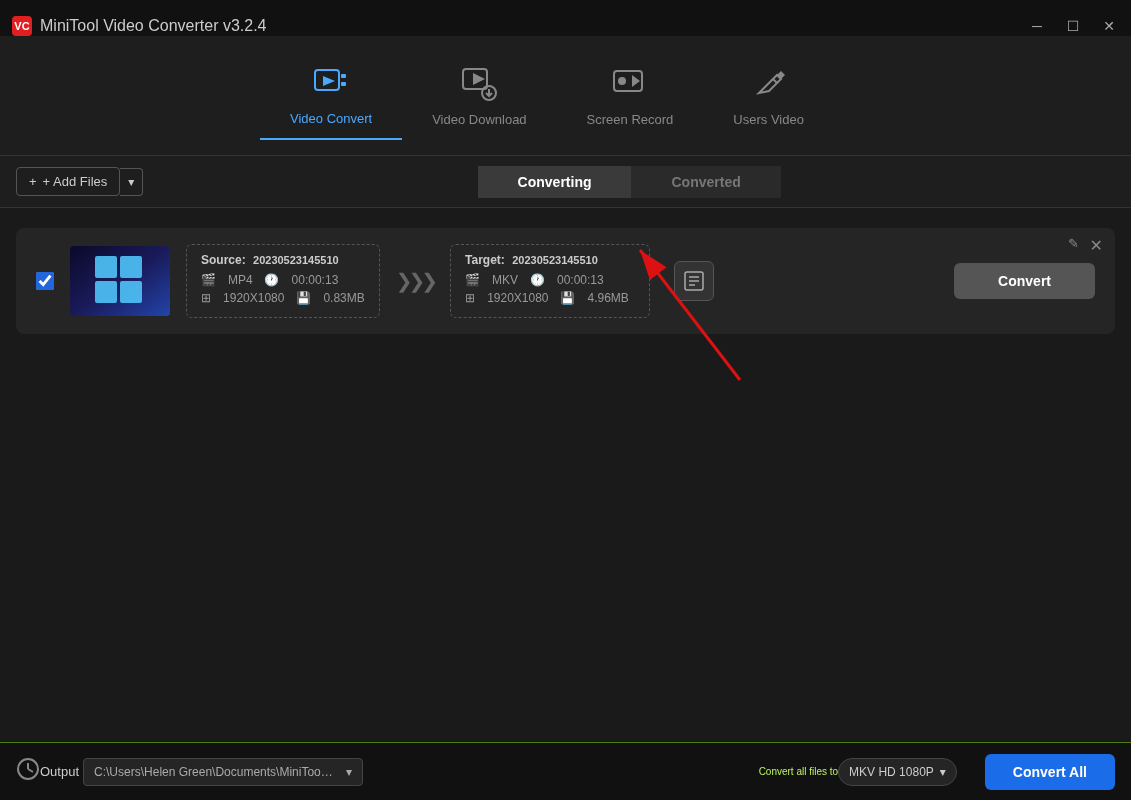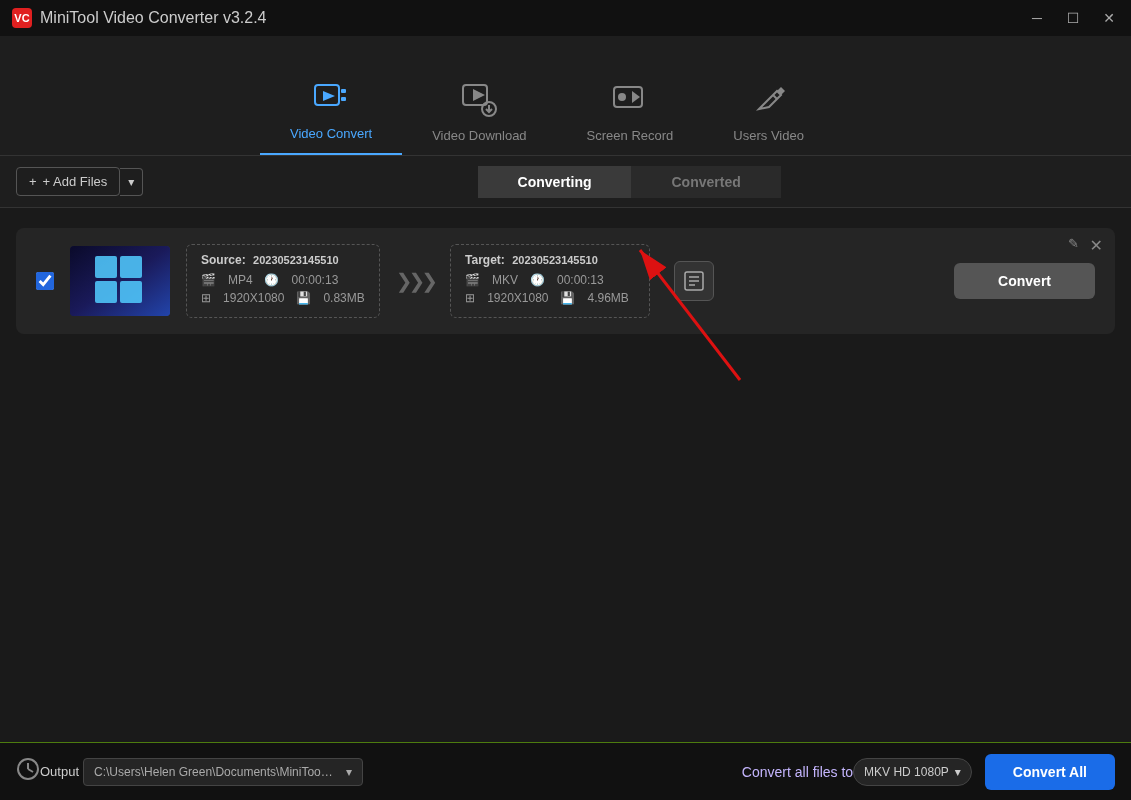--- a/index.html
+++ b/index.html
@@ -11,21 +11,21 @@
       font-family: 'Segoe UI', Arial, sans-serif;
       font-size: 13px;
       overflow: hidden;
     }
 
     
     #titlebar {
       background: #111;
       height: 36px;
       display: flex;
-      align-items: center;
+      align-items: flex-end;
       padding: 0 12px;
       justify-content: space-between;
     }
     #titlebar-left {
       display: flex;
       align-items: center;
       gap: 8px;
     }
     #app-logo {
       width: 20px;
@@ -57,21 +57,21 @@
       height: 20px;
       display: flex;
       align-items: center;
       justify-content: center;
     }
 
     
     #nav-tabs {
       background: #1e1e1e;
       display: flex;
-      align-items: flex-end;
+      align-items: center;
       padding: 0 0 0 260px;
       border-bottom: 1px solid #333;
       height: 120px;
     }
     .nav-tab {
       display: flex;
       flex-direction: column;
       align-items: center;
       gap: 6px;
       padding: 12px 30px;
@@ -316,37 +316,37 @@
       padding: 6px 10px;
       color: #aaa;
       font-size: 12px;
       width: 280px;
       display: flex;
       align-items: center;
       justify-content: space-between;
       cursor: pointer;
     }
     #convert-all-label {
-      color: #c4b5fd;
-      font-size: 14px;
+      color: #bef264;
+      font-size: 10px;
       margin-left: auto;
       text-align: center;
     }
     #format-select {
       background: #252525;
       border: 1px solid #444;
       border-radius: 14px;
       padding: 6px 10px;
       color: #ccc;
       font-size: 12px;
       display: flex;
       align-items: center;
       gap: 6px;
       cursor: pointer;
-      margin-right: 13px;
+      margin-right: 28px;
     }
     #convert-all-btn {
       background: #1a6ce8;
       color: white;
       border: none;
       padding: 10px 28px;
       border-radius: 6px;
       cursor: pointer;
       font-size: 14px;
       font-weight: 600;

